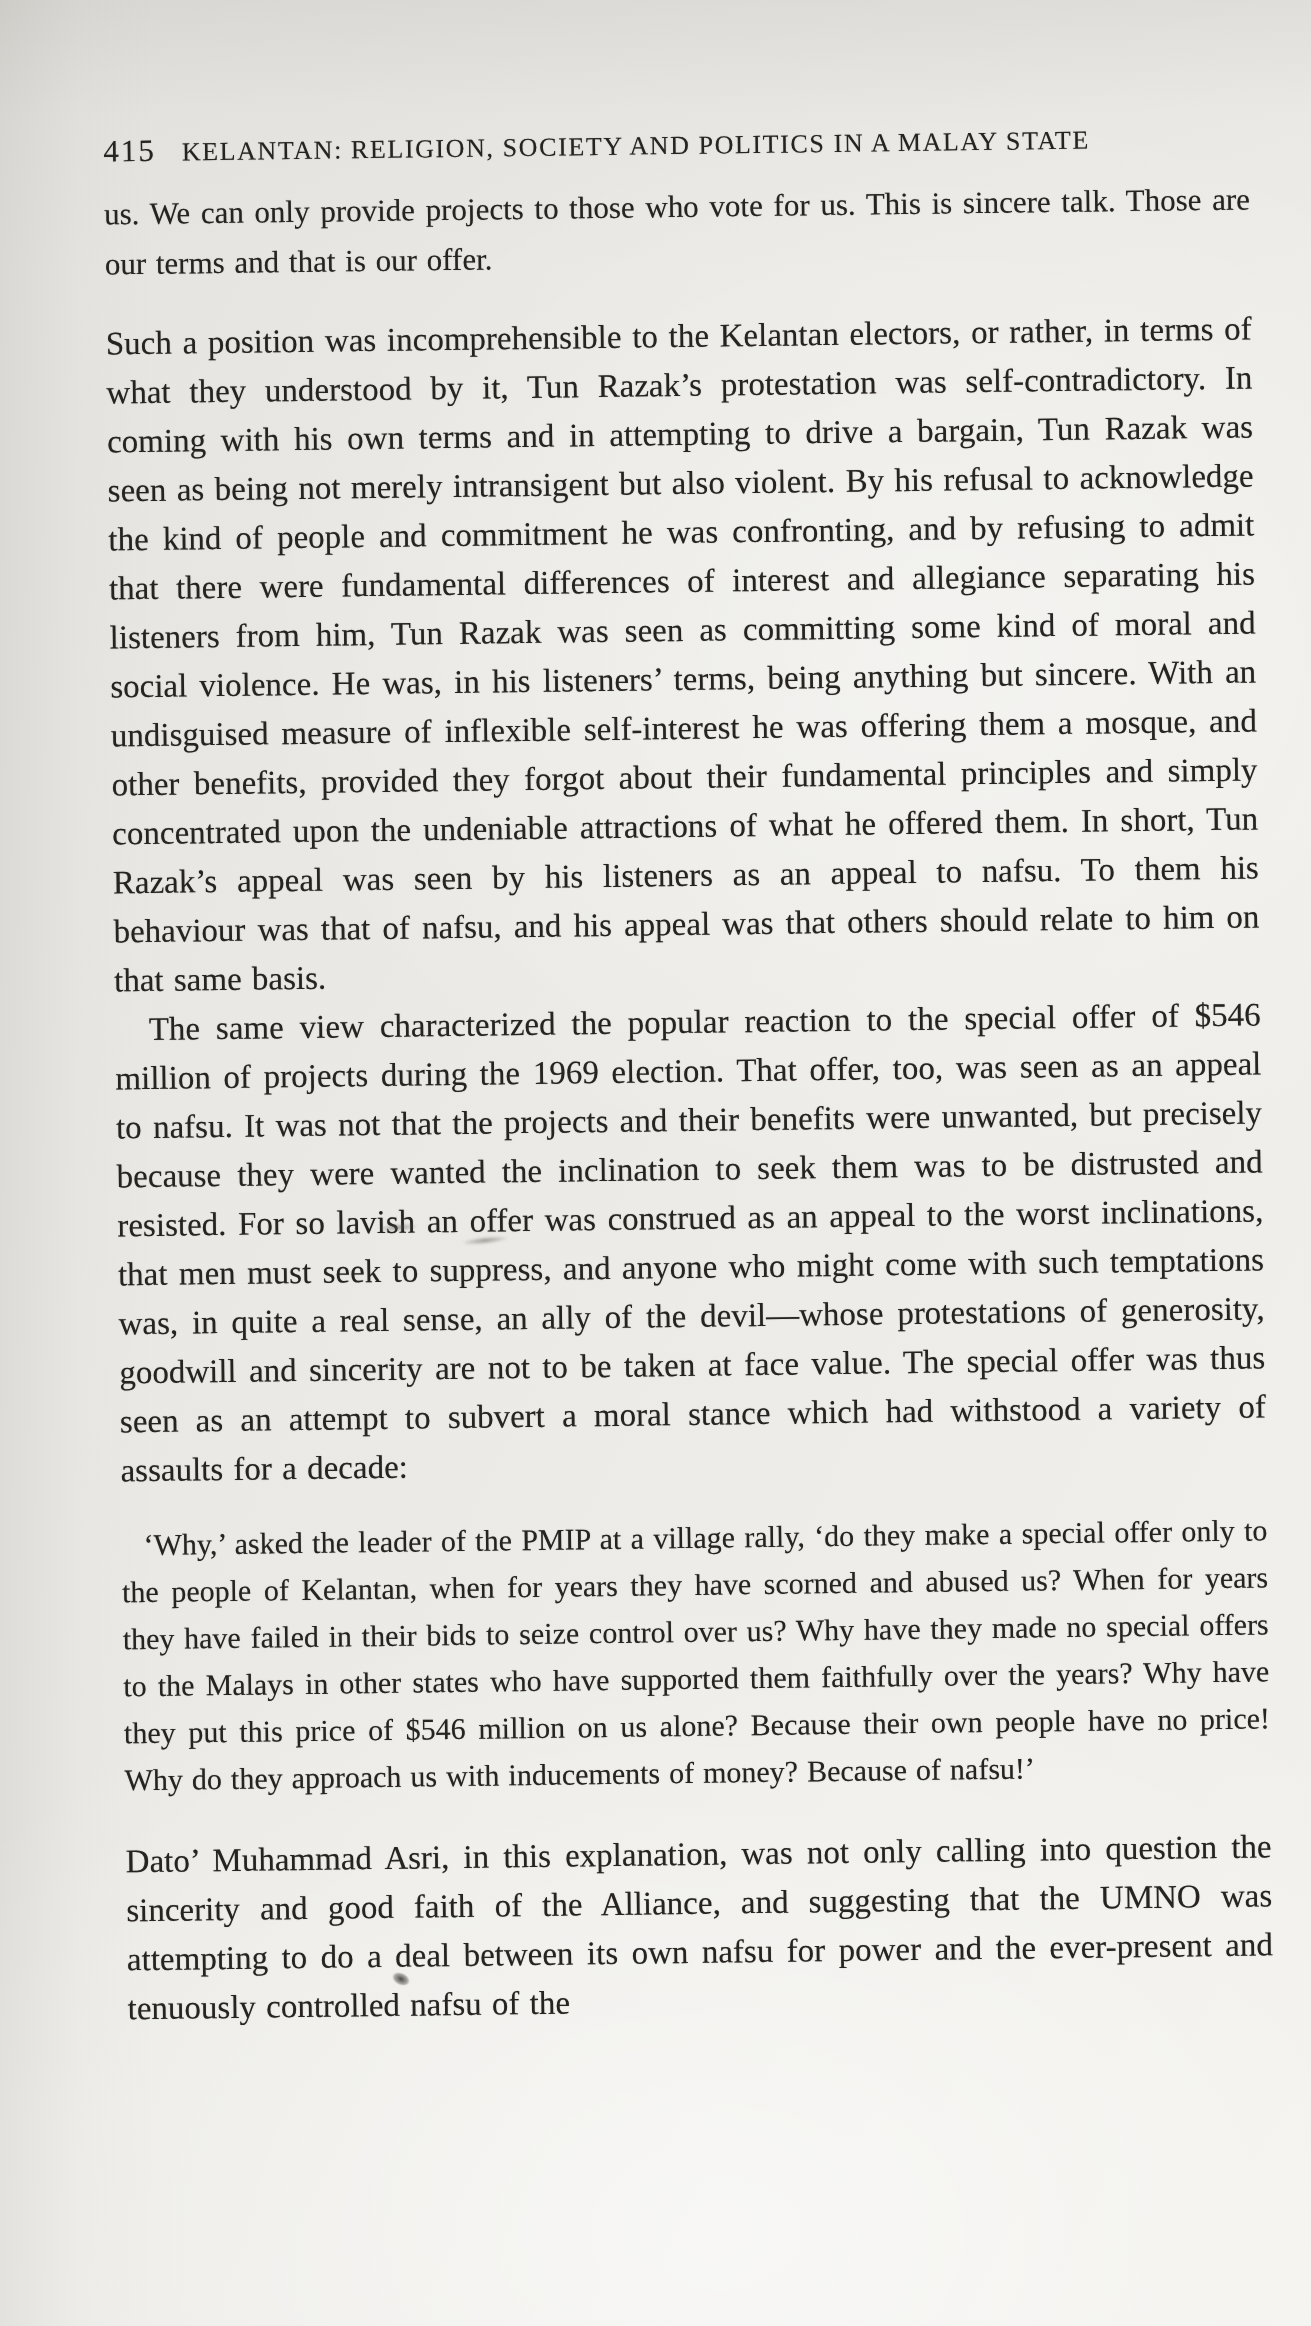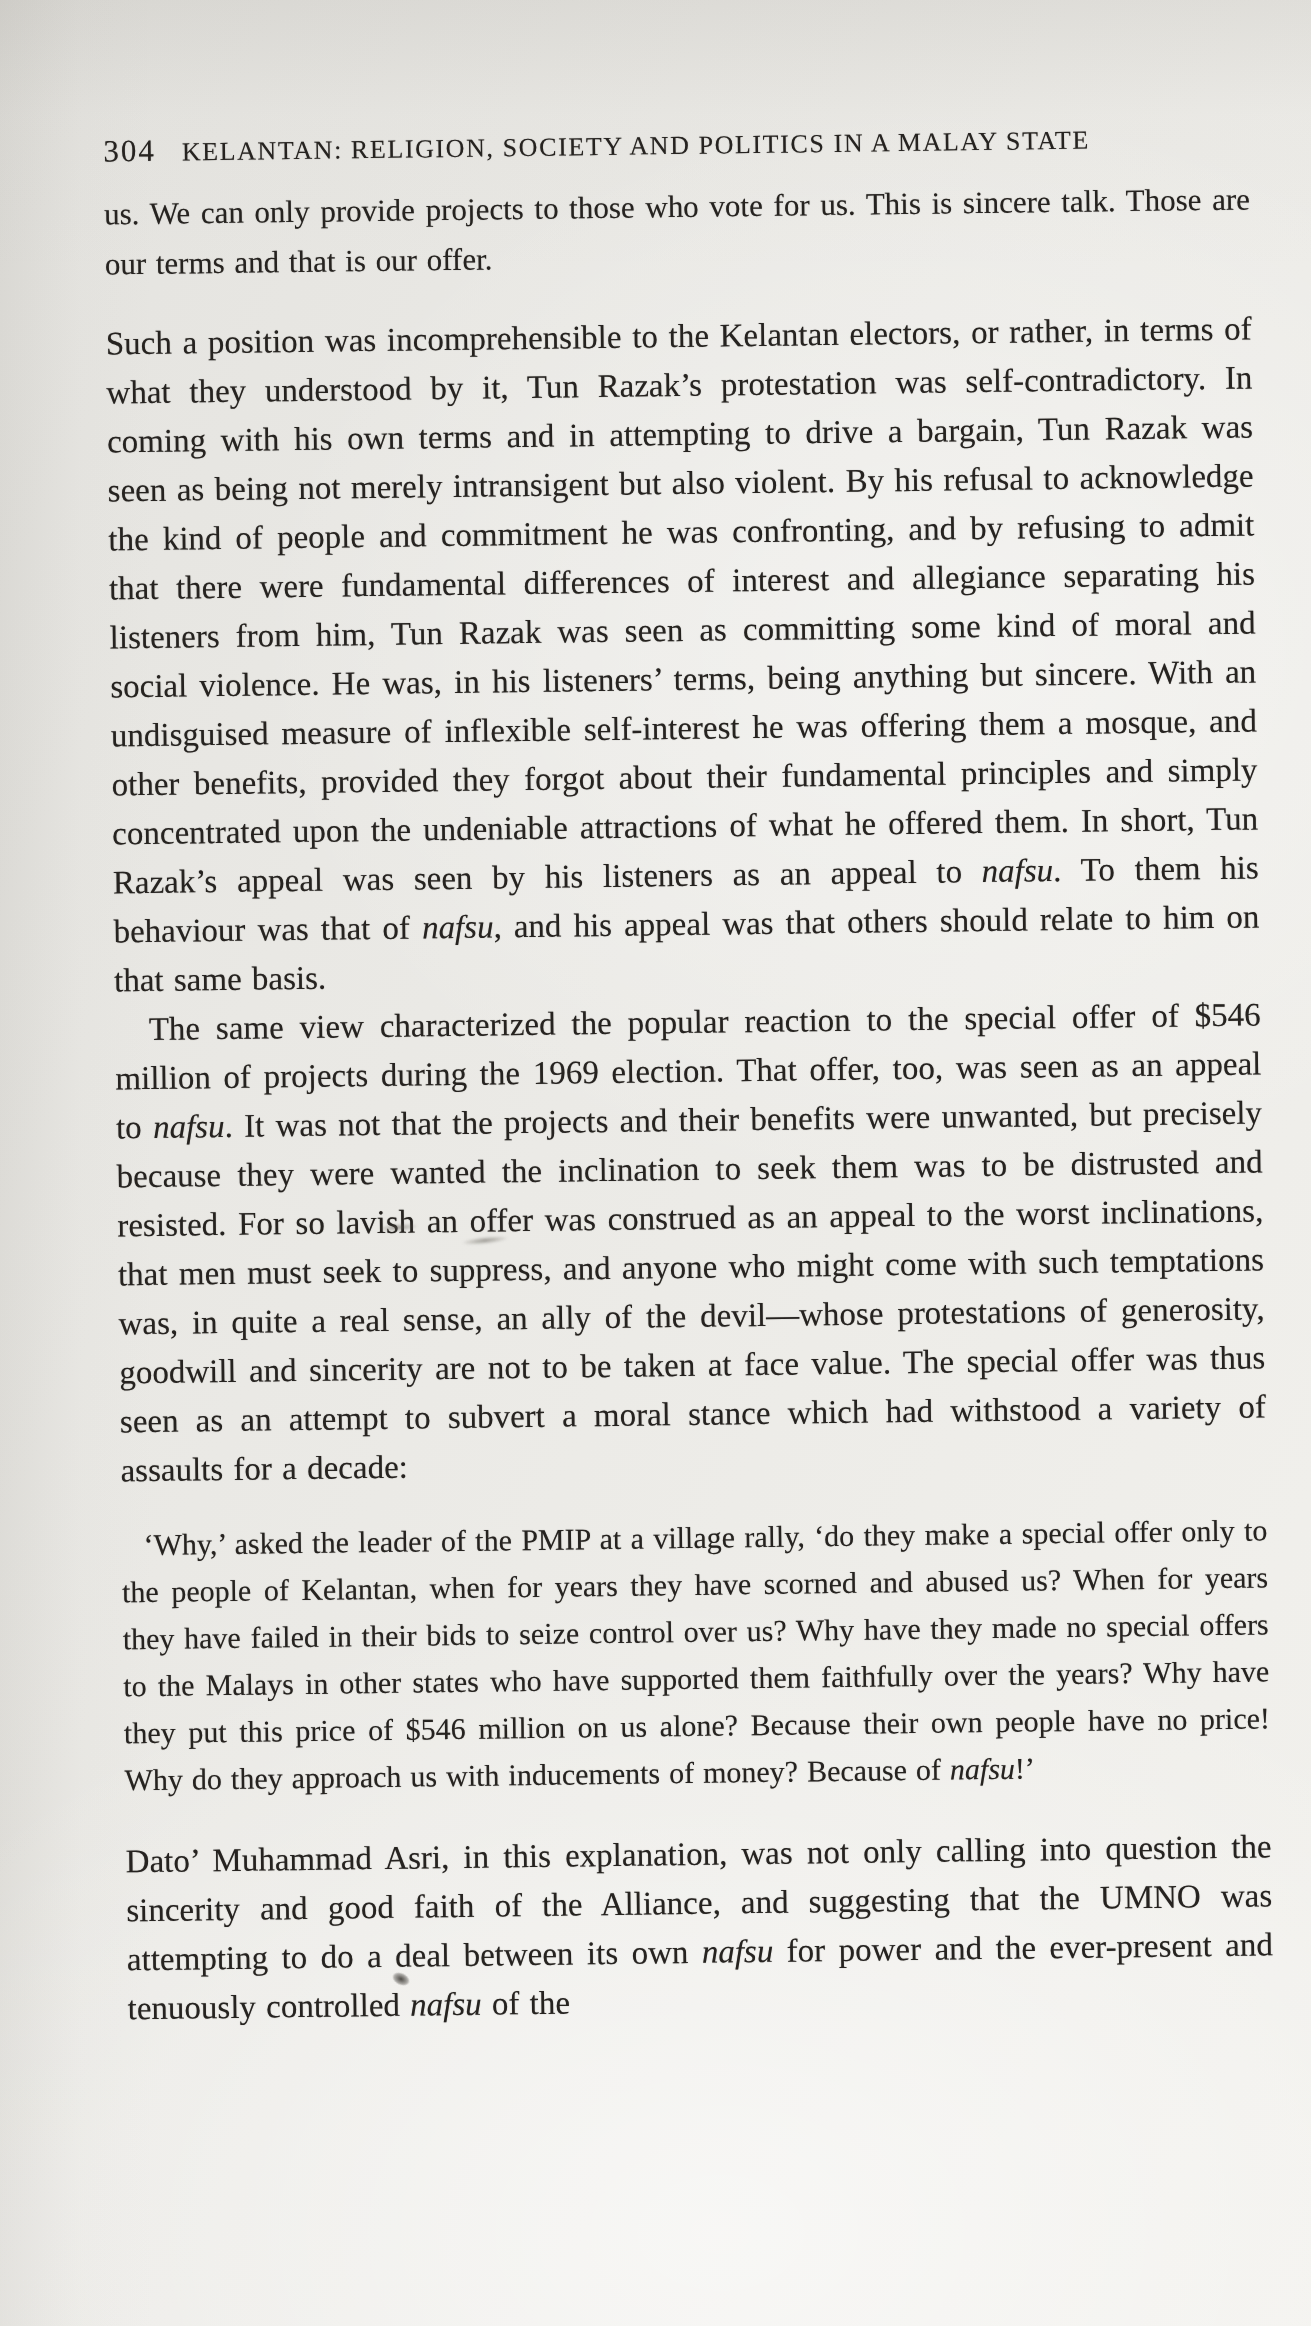--- a/index.html
+++ b/index.html
@@ -62,21 +62,21 @@
   .indent { text-indent: 34px; }
   .blockquote {
     font-size: 30px;
     line-height: 47px;
     margin-top: 26px;
     margin-bottom: 34px;
     text-indent: 22px;
     word-spacing: 1.5px;
   }
 
-  .italic { font-style: italic; }
+  .italic { }
 
   .blot {
     position: absolute;
     left: 392px;
     top: 1973px;
     width: 18px;
     height: 12px;
     border-radius: 50%;
     background: radial-gradient(ellipse at center, rgba(48,45,40,0.85) 0%, rgba(48,45,40,0.35) 55%, rgba(48,45,40,0) 75%);
     transform: rotate(25deg);
@@ -93,21 +93,21 @@
   .smudge.s2 { left: 462px; top: 1237px; width: 46px; transform: rotate(-6deg); }
 </style>
 </head>
 <body>
 
 <div class="scan">
 
   <div class="text-block">
 
     <div class="page-header">
-      <span class="page-number">304</span>
+      <span class="page-number">415</span>
       <span class="running-title">KELANTAN: RELIGION, SOCIETY AND POLITICS IN A MALAY STATE</span>
     </div>
 
     <p class="quote-open"><span>us. We can only provide projects to those who vote for us. This is sincere talk. Those are our terms and that is our offer.</span></p>
 
     <p class="body-para"><span>Such a position was incomprehensible to the Kelantan electors, or rather, in terms of what they understood by it, Tun Razak’s protestation was self-contradictory. In coming with his own terms and in attempting to drive a bargain, Tun Razak was seen as being not merely intransigent but also violent. By his refusal to acknowledge the kind of people and commitment he was confronting, and by refusing to admit that there were fundamental differences of interest and allegiance separating his listeners from him, Tun Razak was seen as committing some kind of moral and social violence. He was, in his listeners’ terms, being anything but sincere. With an undisguised measure of inflexible self-interest he was offering them a mosque, and other benefits, provided they forgot about their fundamental principles and simply concentrated upon the undeniable attractions of what he offered them. In short, Tun Razak’s appeal was seen by his listeners as an appeal to </span><span class="italic">nafsu</span><span>. To them his behaviour was that of </span><span class="italic">nafsu</span><span>, and his appeal was that others should relate to him on that same basis.</span></p>
 
     <p class="body-para indent"><span>The same view characterized the popular reaction to the special offer of $546 million of projects during the 1969 election. That offer, too, was seen as an appeal to </span><span class="italic">nafsu</span><span>. It was not that the projects and their benefits were unwanted, but precisely because they were wanted the inclination to seek them was to be distrusted and resisted. For so lavish an offer was construed as an appeal to the worst inclinations, that men must seek to suppress, and anyone who might come with such temptations was, in quite a real sense, an ally of the devil—whose protestations of generosity, goodwill and sincerity are not to be taken at face value. The special offer was thus seen as an attempt to subvert a moral stance which had withstood a variety of assaults for a decade:</span></p>
 
     <p class="blockquote"><span>‘Why,’ asked the leader of the PMIP at a village rally, ‘do they make a special offer only to the people of Kelantan, when for years they have scorned and abused us? When for years they have failed in their bids to seize control over us? Why have they made no special offers to the Malays in other states who have supported them faithfully over the years? Why have they put this price of $546 million on us alone? Because their own people have no price! Why do they approach us with inducements of money? Because of </span><span class="italic">nafsu</span><span>!’</span></p>

